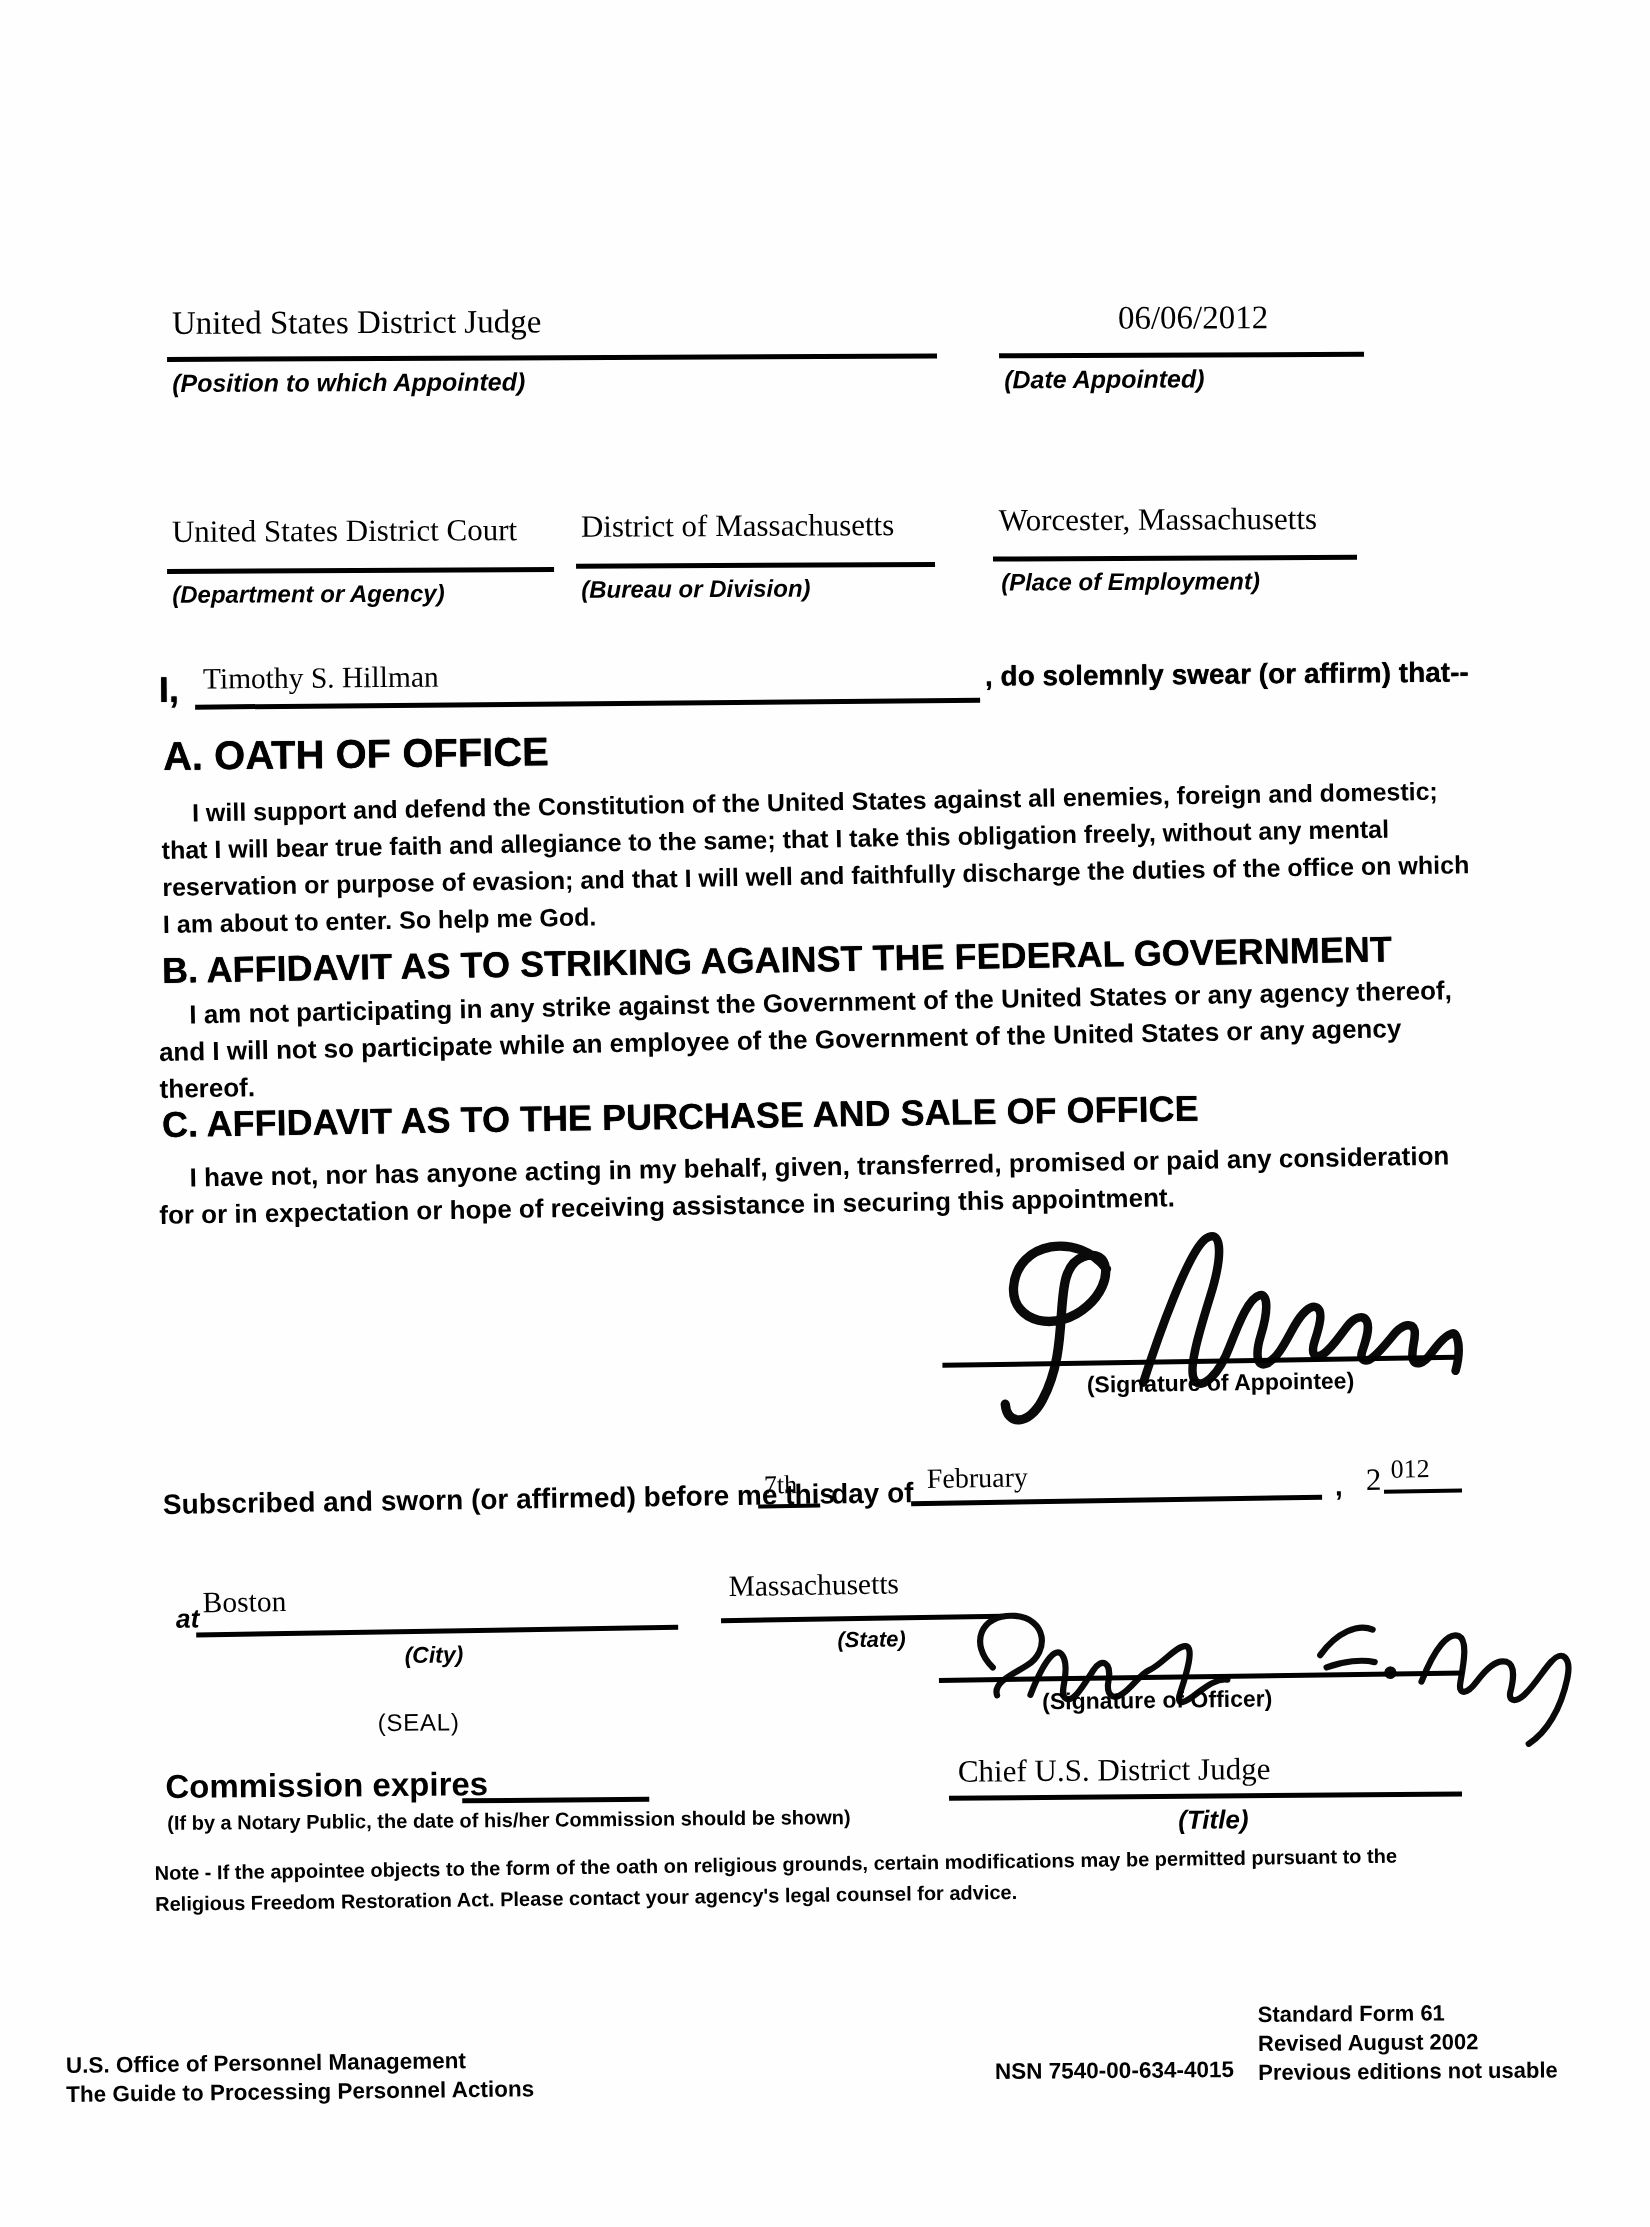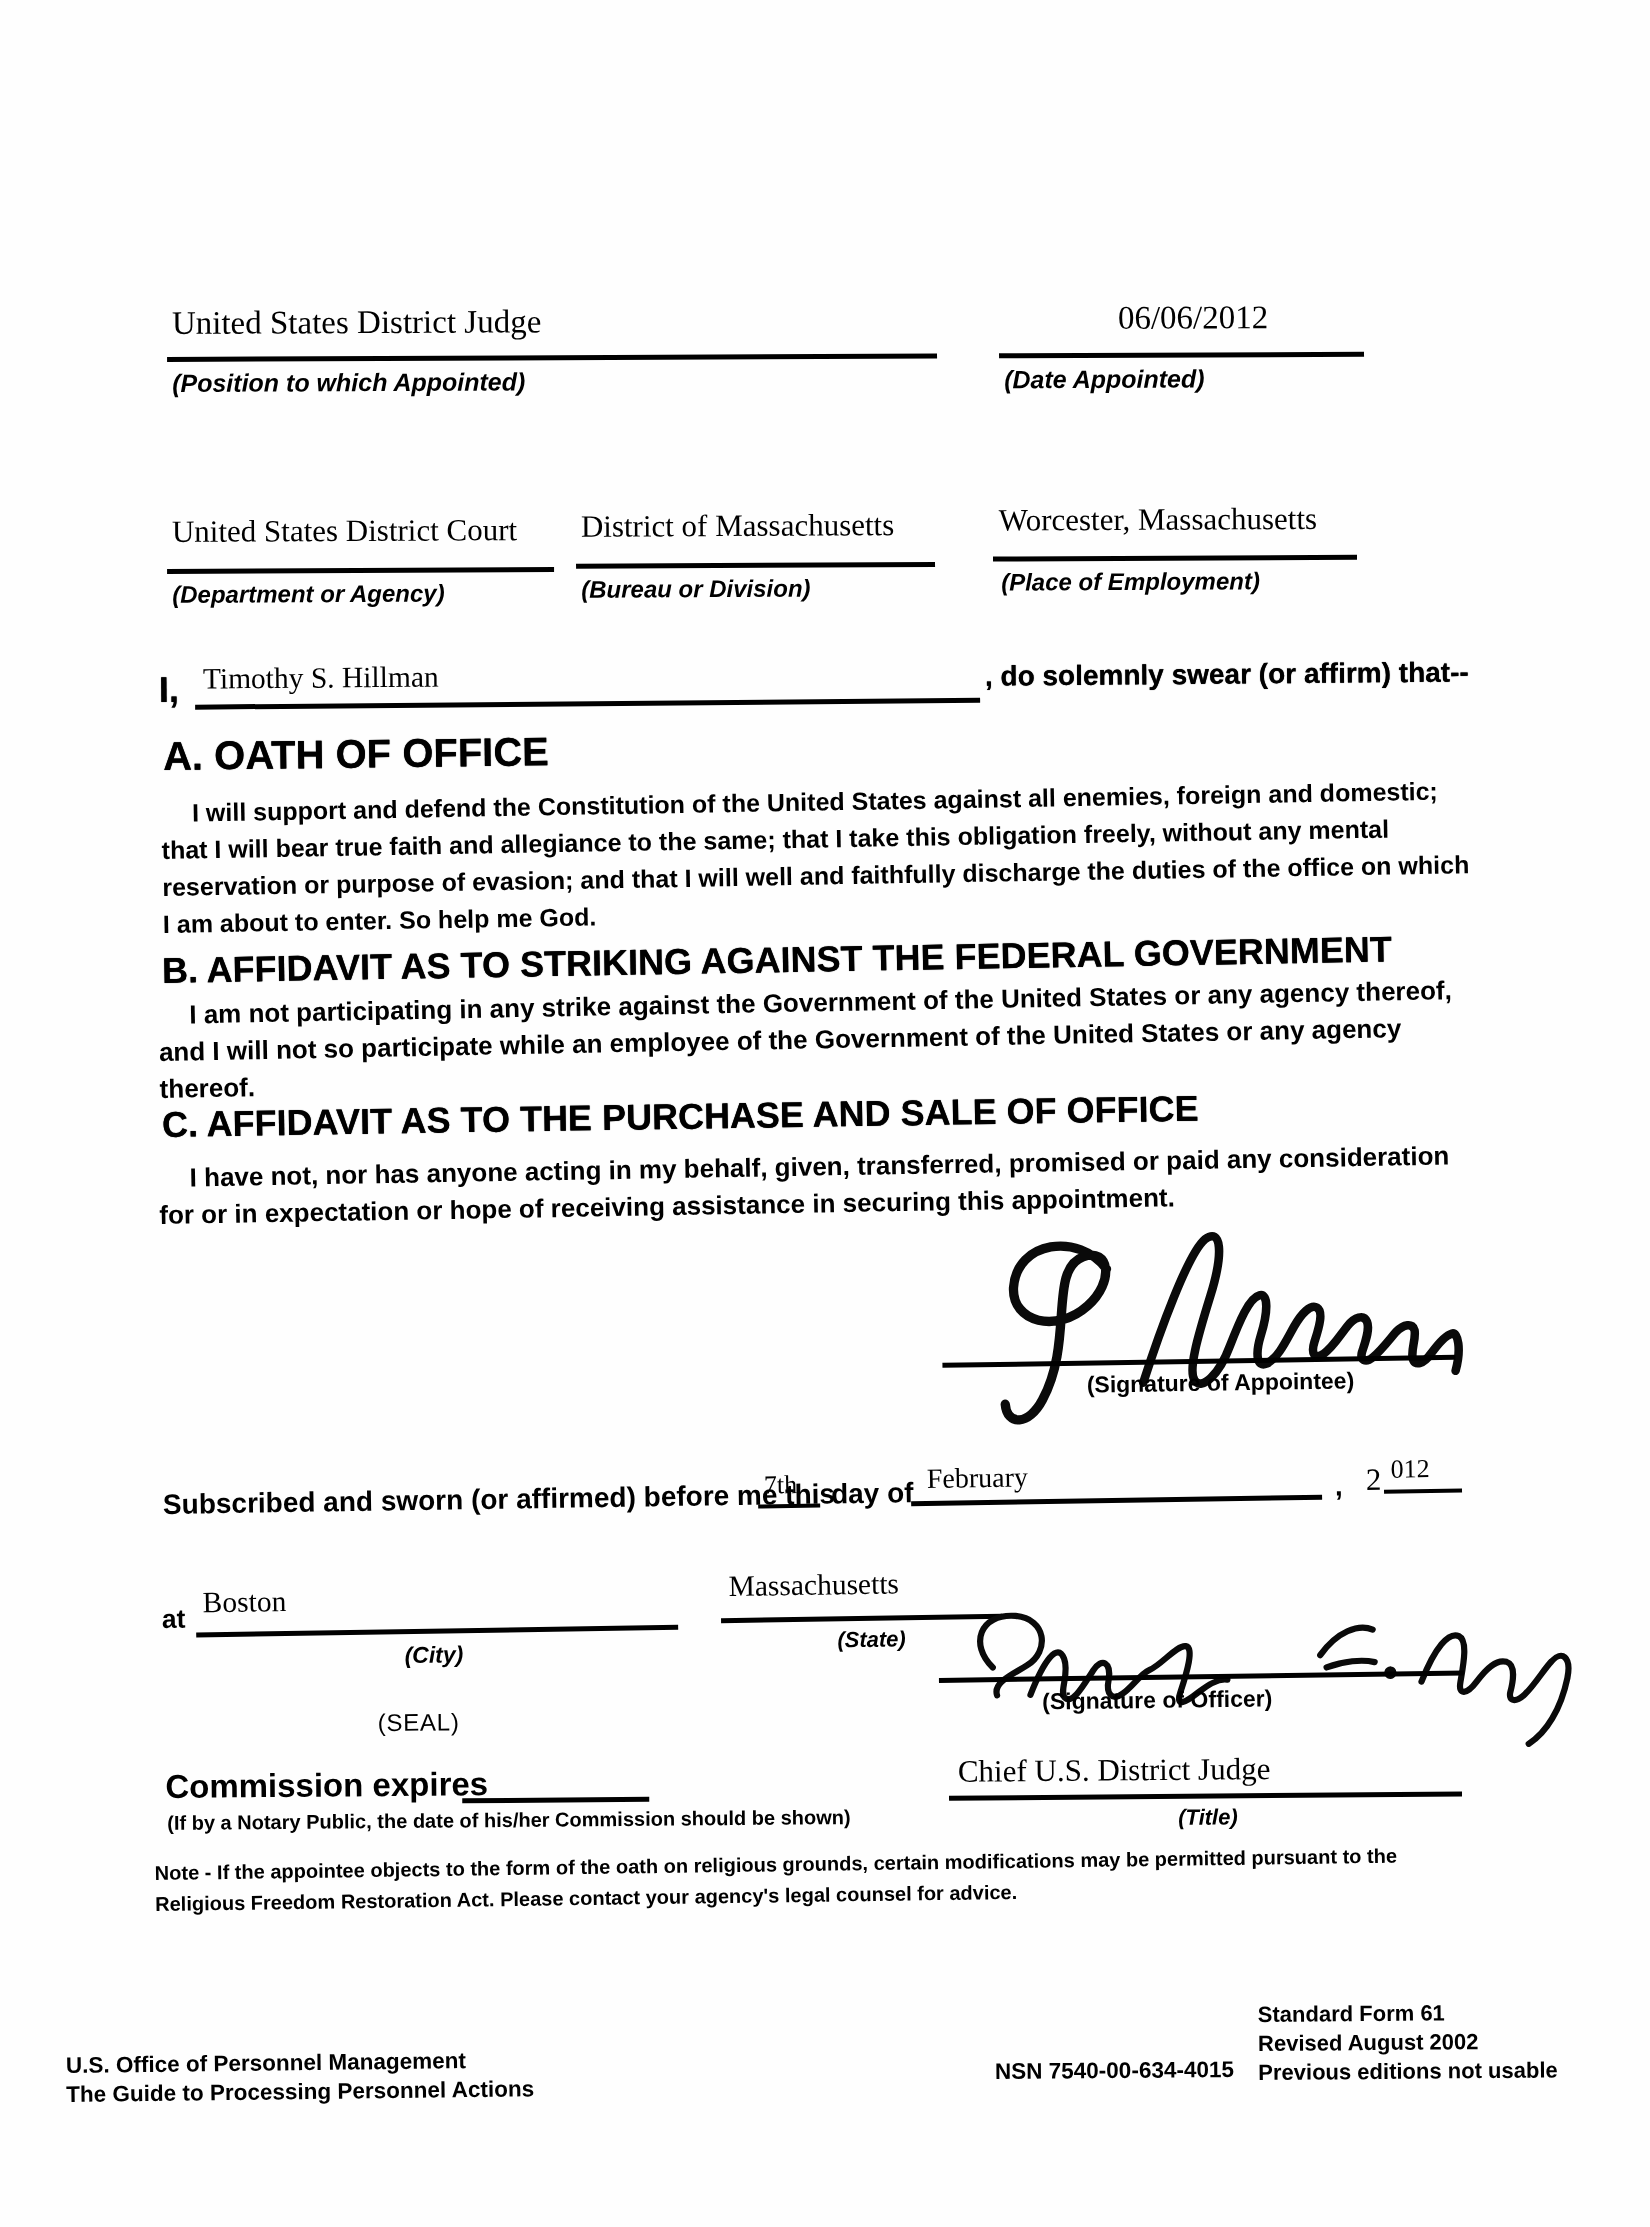--- a/index.html
+++ b/index.html
@@ -93,21 +93,21 @@
     <div class="abs b nowrap" style="left:672px; top:20px; font-size:28px;">day of</div>
     <div class="abs serif nowrap" style="left:768px; top:6.2px; font-size:28px;">February</div>
     <div class="rule" style="left:752px; top:44px; width:411px; height:4.7px;"></div>
     <div class="abs b" style="left:1176px; top:20px; font-size:28px;">,</div>
     <div class="abs serif" style="left:1207px; top:12.4px; font-size:31px;">2</div>
     <div class="abs serif nowrap" style="left:1232px; top:4.7px; font-size:26px;">012</div>
     <div class="rule" style="left:1225px; top:40px; width:78px; height:3.9px;"></div>
   </div>
 
   <div class="abs rot" style="left:159px; top:1571px; width:933px; height:101px; transform:rotate(-0.9deg);">
-    <div class="abs b nowrap" style="left:3px; top:33px; font-size:26.4px;">at</div>
+    <div class="abs b nowrap" style="left:17px; top:33px; font-size:26.4px;font-style:italic;">at</div>
     <div class="abs serif nowrap" style="left:44px; top:15.5px; font-size:29.5px;">Boston</div>
     <div class="rule" style="left:37px; top:62px; width:482px; height:5.4px;"></div>
     <div class="abs b i nowrap" style="left:245px; top:75px; font-size:23px;">(City)</div>
     <div class="abs serif nowrap" style="left:570px; top:7.8px; font-size:29.5px;">Massachusetts</div>
     <div class="rule" style="left:562px; top:56px; width:281px; height:4.7px;"></div>
     <div class="abs b i nowrap" style="left:678px; top:67px; font-size:22px;">(State)</div>
   </div>
 
   <div class="abs rot" style="left:933px; top:1594px; width:700px; height:179px; transform:rotate(-0.8deg);">
     <svg class="sig abs" style="left:22px; top:6.2px;" width="638" height="163" viewBox="0 0 820 210">
@@ -124,21 +124,21 @@
   <div class="abs rot" style="left:159px; top:1703px; width:933px; height:140px; transform:rotate(-0.5deg);">
     <div class="abs nowrap" style="left:219px; top:7.8px; font-size:24px; letter-spacing:0.8px;">(SEAL)</div>
     <div class="abs b nowrap" style="left:6.2px; top:65px; font-size:33px;">Commission expires</div>
     <div class="rule" style="left:303px; top:98px; width:187px; height:4.7px;"></div>
     <div class="abs b nowrap" style="left:7.8px; top:109px; font-size:20px;">(If by a Notary Public, the date of his/her Commission should be shown)</div>
   </div>
 
   <div class="abs rot" style="left:933px; top:1749px; width:700px; height:93px; transform:rotate(-0.5deg);">
     <div class="abs serif nowrap" style="left:25px; top:4.7px; font-size:31px;">Chief U.S. District Judge</div>
     <div class="rule" style="left:15.5px; top:47px; width:513px; height:4.7px;"></div>
-    <div class="abs b i nowrap" style="left:245px; top:58px; font-size:22px;">(Title)</div>
+    <div class="abs b i nowrap" style="left:245px; top:58px; font-size:26px;">(Title)</div>
   </div>
 
   <div class="abs b rot" style="left:155px; top:1858px; width:1368px; font-size:20px; line-height:31px; transform:rotate(-0.8deg);">
       <div>Note - If the appointee objects to the form of the oath on religious grounds, certain modifications  may be permitted pursuant to the</div>
       <div>Religious Freedom Restoration Act. Please contact your agency's legal counsel for advice.</div>
     </div>
 
   <div class="abs b rot" style="left:66px; top:2051px; font-size:22.5px; line-height:29px; transform:rotate(-0.7deg); white-space:nowrap;">
       <div>U.S. Office of Personnel Management</div>
       <div>The Guide to Processing Personnel Actions</div>

